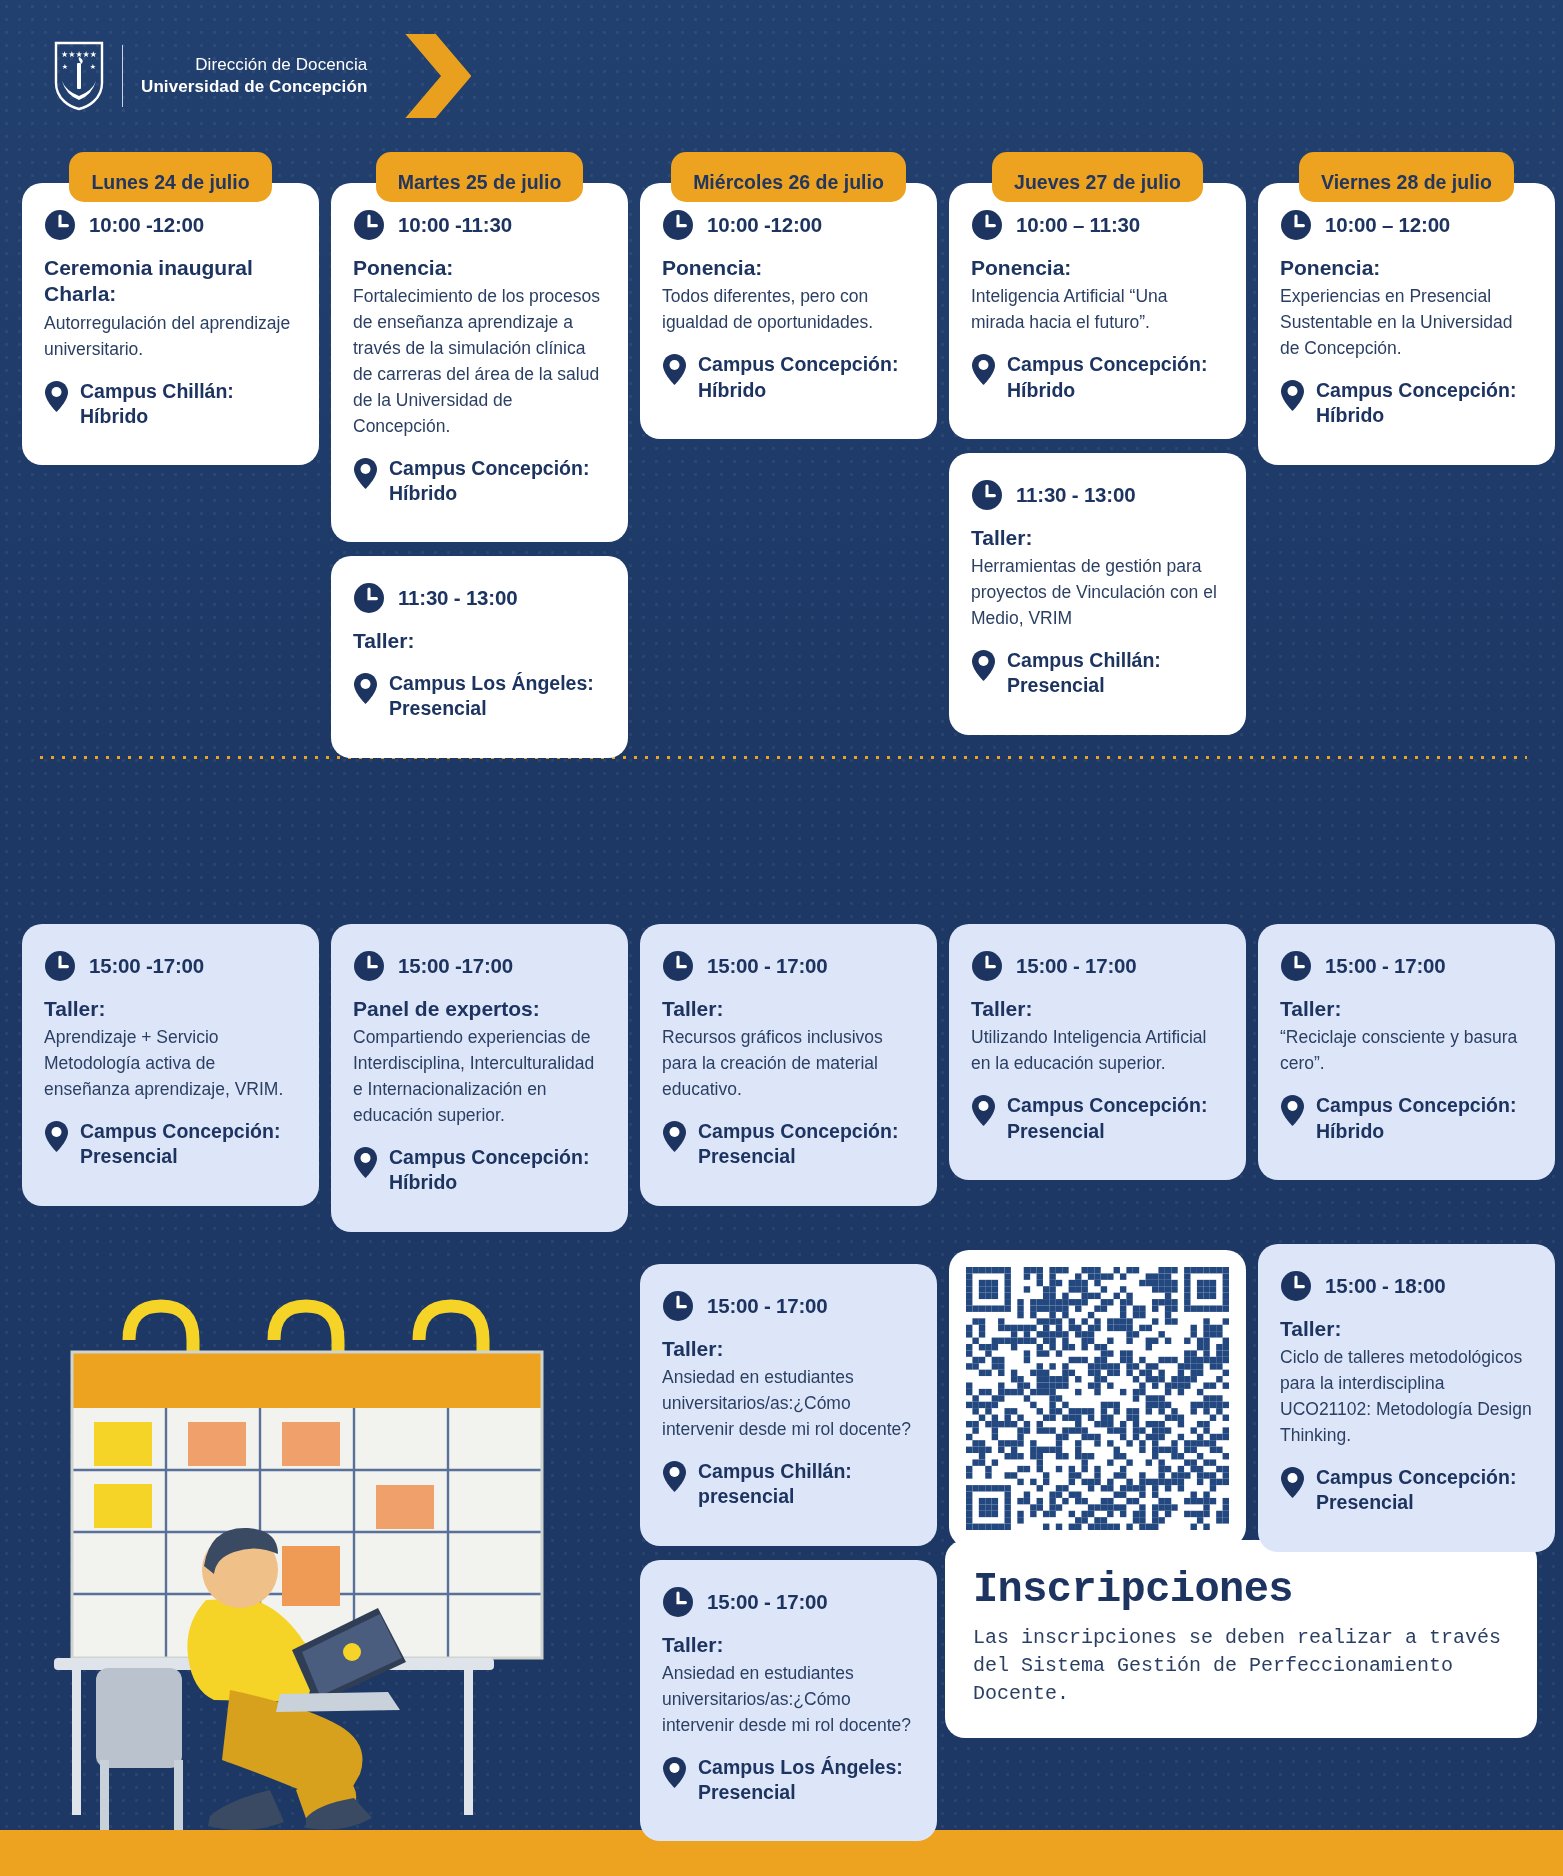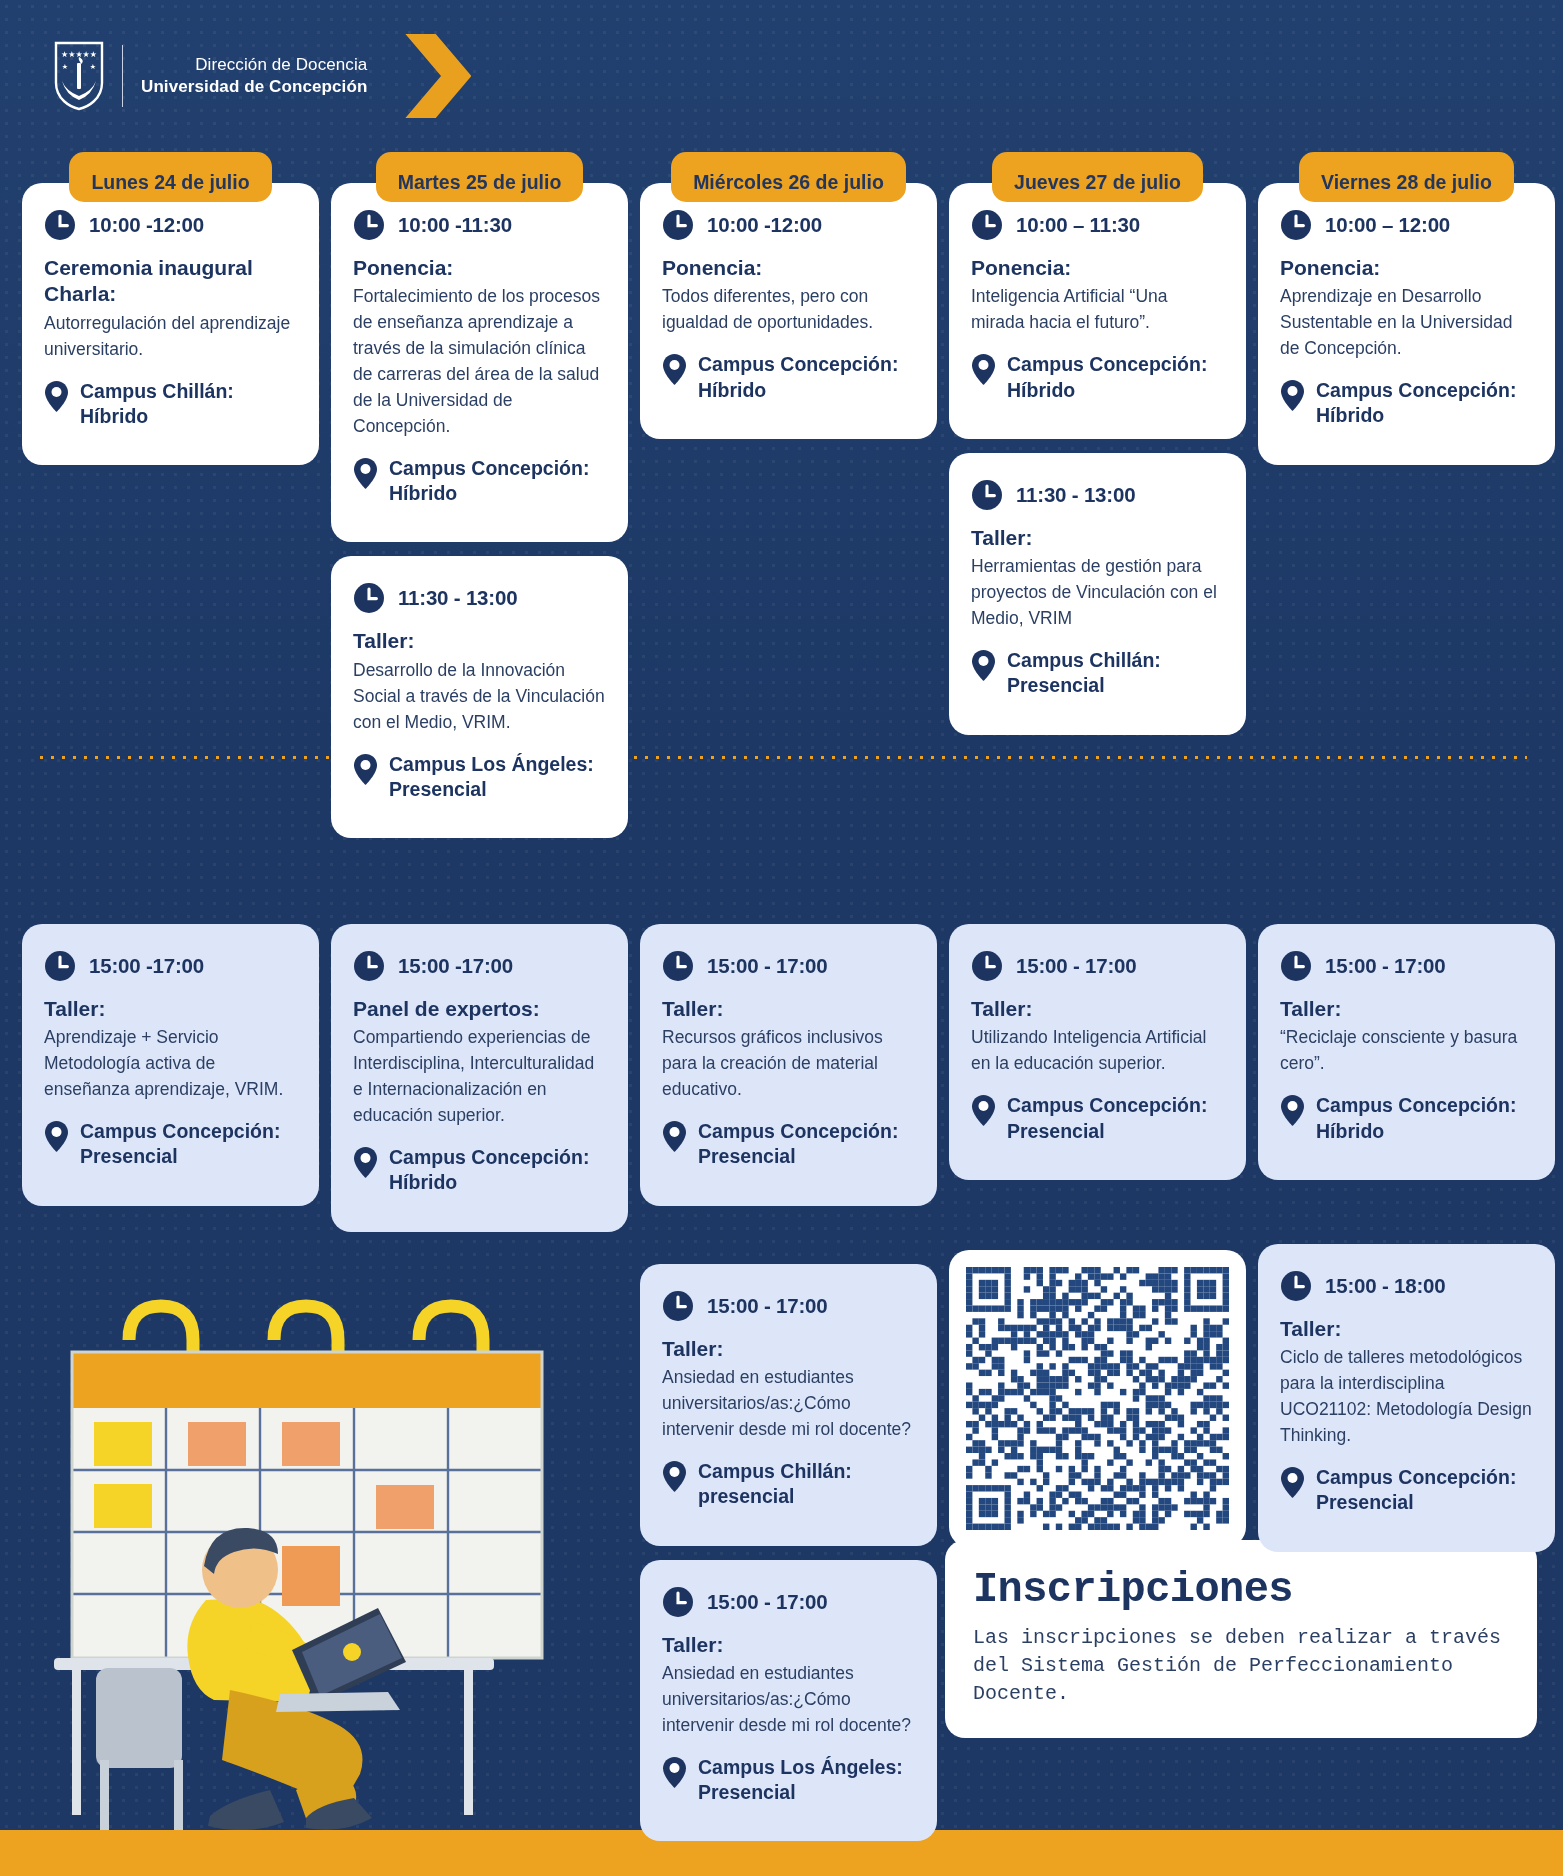--- a/index.html
+++ b/index.html
@@ -174,21 +174,20 @@
           </div>
           <div class="card">
             <div class="timerow">
               <svg class="clock-ic" width="32" height="32" viewBox="0 0 32 32">
                 <circle cx="16" cy="16" r="15" fill="#1d3461"></circle>
                 <path d="M16 7 v9.6 h7.4" stroke="#fff" stroke-width="3.1" fill="none" stroke-linecap="round"></path>
               </svg>
               <span class="time">11:30 - 13:00</span>
             </div>
             <div class="ctype">Taller:</div>
-            <div class="cdesc">Desarrollo de la Innovación Social a través de la Vinculación con el Medio, VRIM.</div>
             <div class="venue">
               <svg class="pin-ic" width="25" height="33" viewBox="0 0 25 33">
                 <path d="M12.5 1 C6 1 1 6 1 12.3 C1 21 12.5 32 12.5 32 C12.5 32 24 21 24 12.3 C24 6 19 1 12.5 1 Z" fill="#1d3461"></path>
                 <circle cx="12.5" cy="12" r="5" fill="#fff"></circle>
               </svg>
               <span class="venue-text">Campus Los Ángeles: Presencial</span>
             </div>
           </div>
         </div>
         <div class="col">
@@ -255,21 +254,21 @@
           <div class="day-badge">Viernes 28 de julio</div>
           <div class="card">
             <div class="timerow">
               <svg class="clock-ic" width="32" height="32" viewBox="0 0 32 32">
                 <circle cx="16" cy="16" r="15" fill="#1d3461"></circle>
                 <path d="M16 7 v9.6 h7.4" stroke="#fff" stroke-width="3.1" fill="none" stroke-linecap="round"></path>
               </svg>
               <span class="time">10:00 – 12:00</span>
             </div>
             <div class="ctype">Ponencia:</div>
-            <div class="cdesc">Aprendizaje en Desarrollo Sustentable en la Universidad de Concepción.</div>
+            <div class="cdesc">Experiencias en Presencial Sustentable en la Universidad de Concepción.</div>
             <div class="venue">
               <svg class="pin-ic" width="25" height="33" viewBox="0 0 25 33">
                 <path d="M12.5 1 C6 1 1 6 1 12.3 C1 21 12.5 32 12.5 32 C12.5 32 24 21 24 12.3 C24 6 19 1 12.5 1 Z" fill="#1d3461"></path>
                 <circle cx="12.5" cy="12" r="5" fill="#fff"></circle>
               </svg>
               <span class="venue-text">Campus Concepción: Híbrido</span>
             </div>
           </div>
         </div>
       </div>

